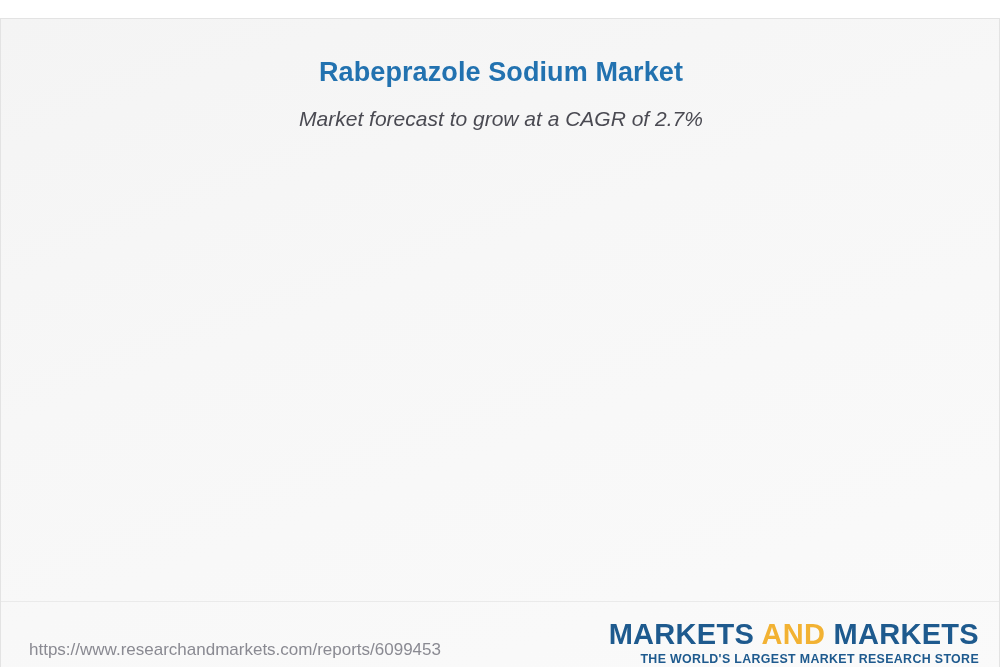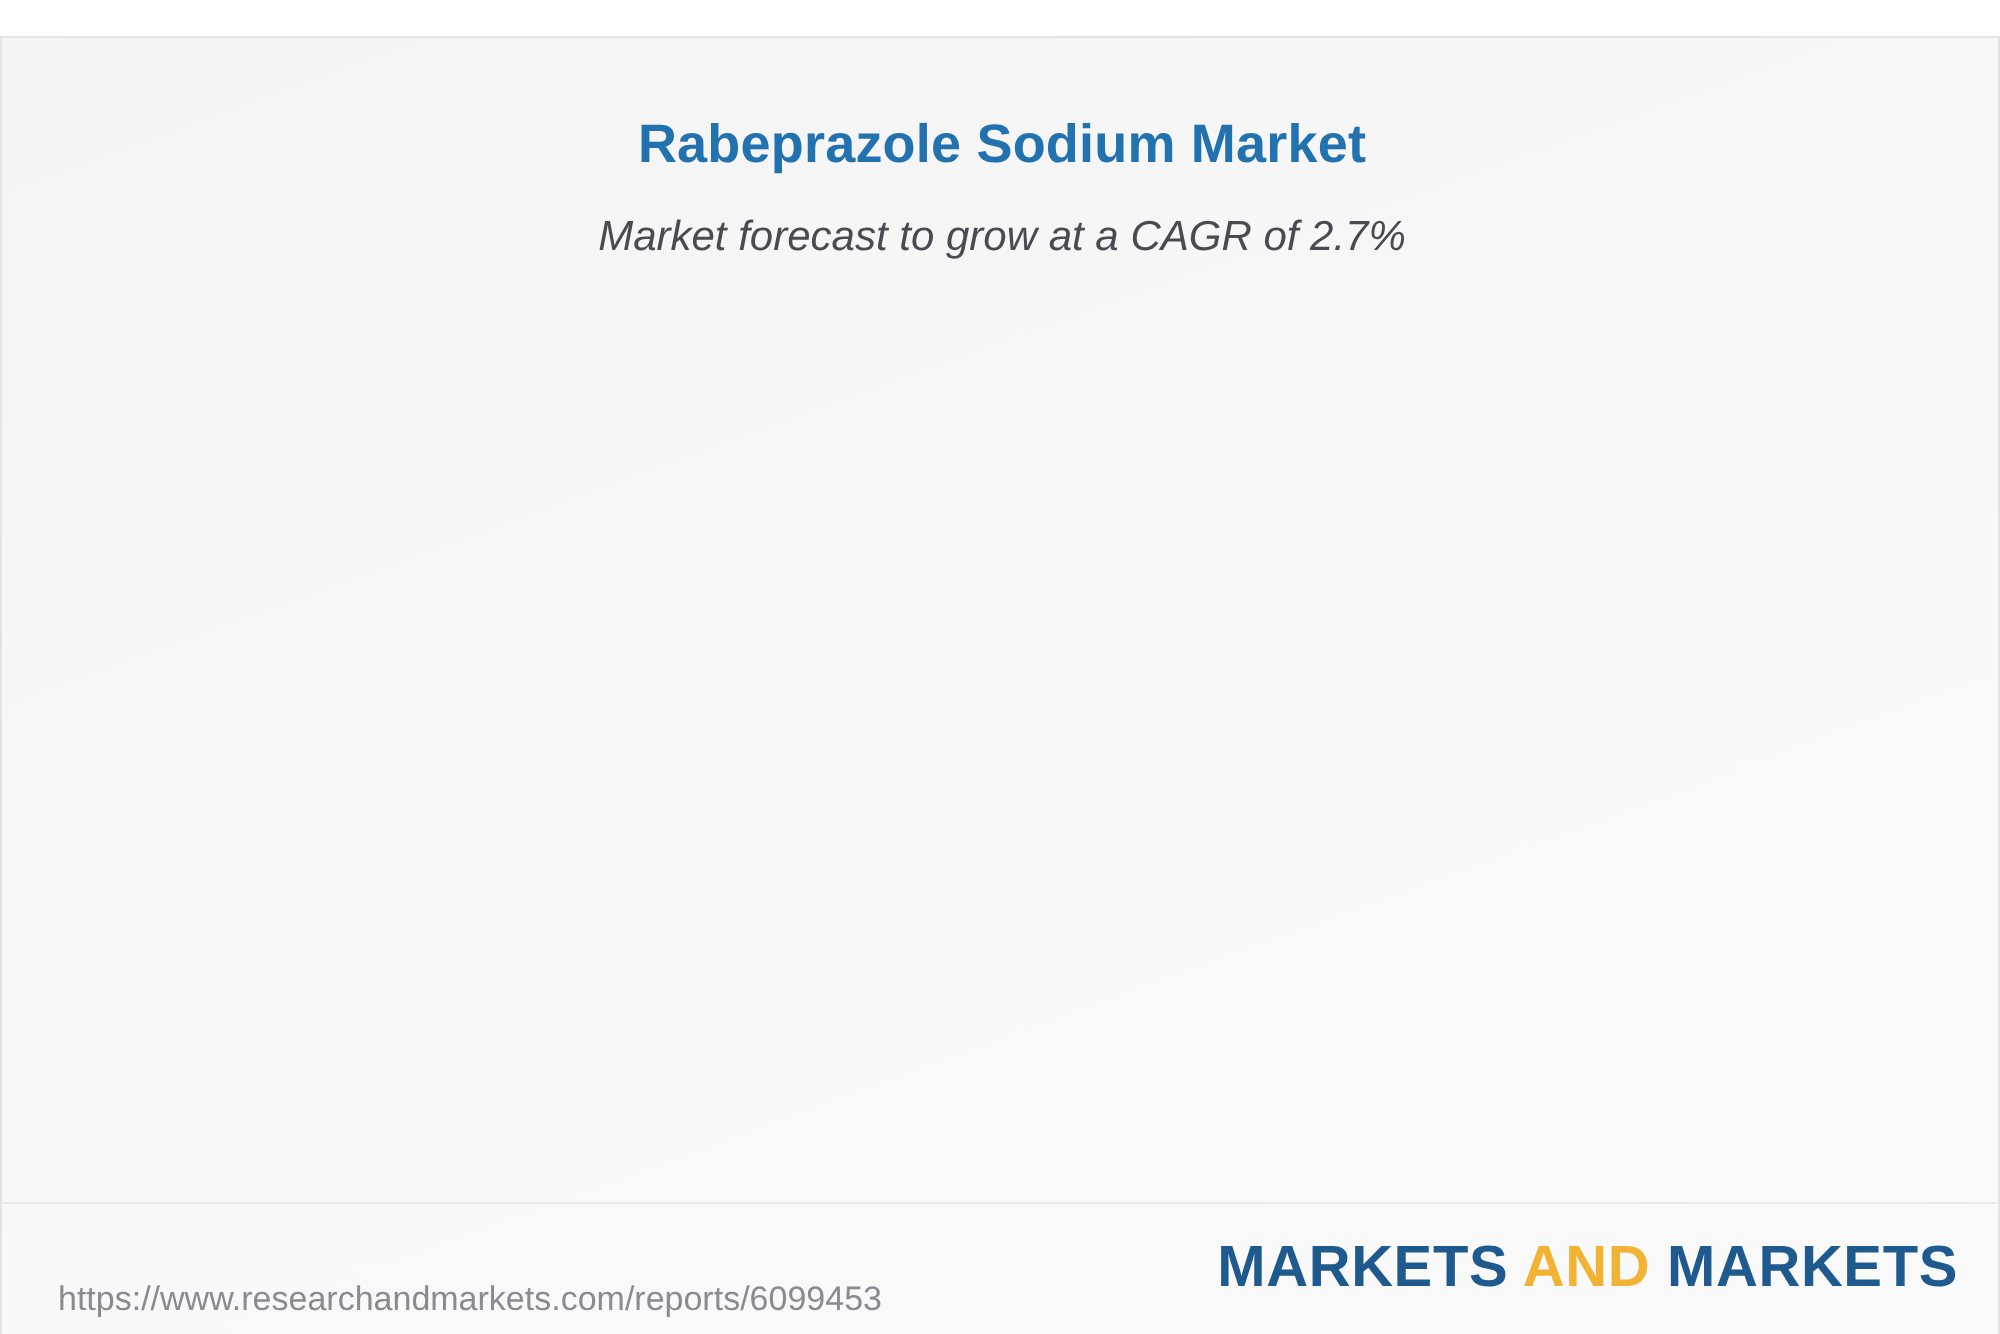--- a/index.html
+++ b/index.html
@@ -147,15 +147,16 @@
     </div>
 
   </div>
 
   <div id="footer-divider"></div>
 
   <a id="footer-url" href="#" style="text-decoration:none;">https://www.researchandmarkets.com/reports/6099453</a>
 
   <div id="logo">
     <div id="logo-wordmark"><span class="logo-dark">MARKETS </span><span class="logo-accent">AND </span><span class="logo-dark">MARKETS</span></div>
+    <div id="logo-tagline">THE WORLD'S LARGEST MARKET RESEARCH STORE</div>
   </div>
 
 </div>
 
 </body></html>

